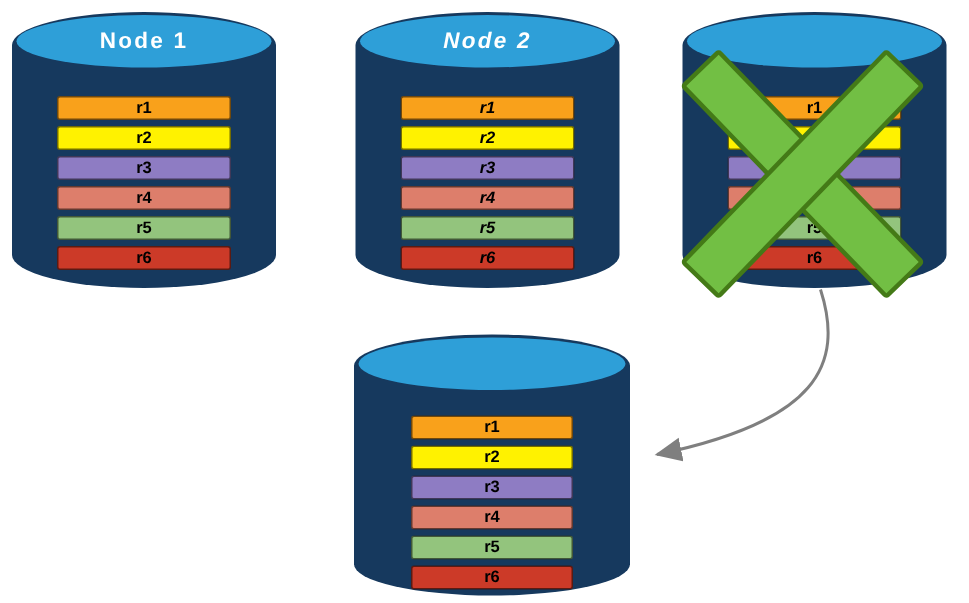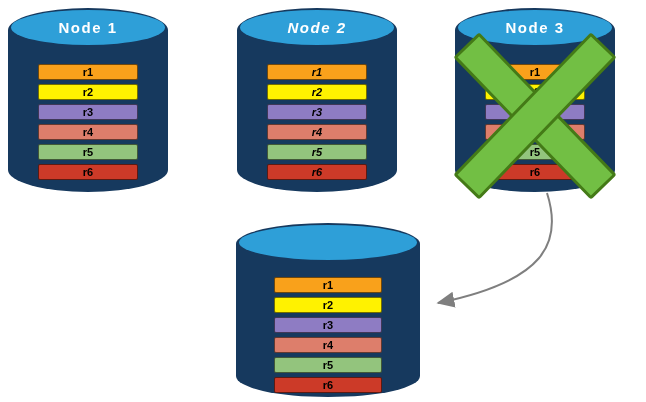--- a/index.html
+++ b/index.html
@@ -3,21 +3,21 @@
 <meta charset="utf-8">
 <style>
   html,body { margin:0; padding:0; }
   body {
     position:relative;
     width:646px; height:402px;
     background:#ffffff;
     font-family:"Liberation Sans", sans-serif;
     overflow:hidden;
   }
-  .node { position:absolute; width:160px; height:184px; }
+  .node { position:absolute; width:176px; height:184px; }
   .node.node4 { width:184px; height:174px; }
 
   .cyl-body {
     position:absolute; inset:0;
     background:#16395E;
     border-radius:50% / 12%;
   }
   .cyl-top {
     position:absolute; top:2px; left:3px; right:3px; height:35px;
     background:#2E9FD8;
@@ -78,21 +78,20 @@
     <div class="row" style="background-color: rgb(142, 124, 195);">r3</div>
     <div class="row" style="background-color: rgb(221, 126, 107);">r4</div>
     <div class="row" style="background-color: rgb(147, 196, 125);">r5</div>
     <div class="row" style="background-color: rgb(204, 58, 40);">r6</div>
   </div>
 </div>
 
 <div class="node" style="left:455px; top:8px;">
   <div class="cyl-body" style="background-color: rgb(22, 57, 94);"></div>
   <div class="cyl-top" style="background-color: rgb(46, 159, 216);"></div>
-  <div class="node-title">Node 3</div>
   <div class="rows">
     <div class="row" style="background-color: rgb(249, 161, 27);">r1</div>
     <div class="row" style="background-color: rgb(255, 242, 0);">r2</div>
     <div class="row" style="background-color: rgb(142, 124, 195);">r3</div>
     <div class="row" style="background-color: rgb(221, 126, 107);">r4</div>
     <div class="row" style="background-color: rgb(147, 196, 125);">r5</div>
     <div class="row" style="background-color: rgb(204, 58, 40);">r6</div>
   </div>
 </div>
 

